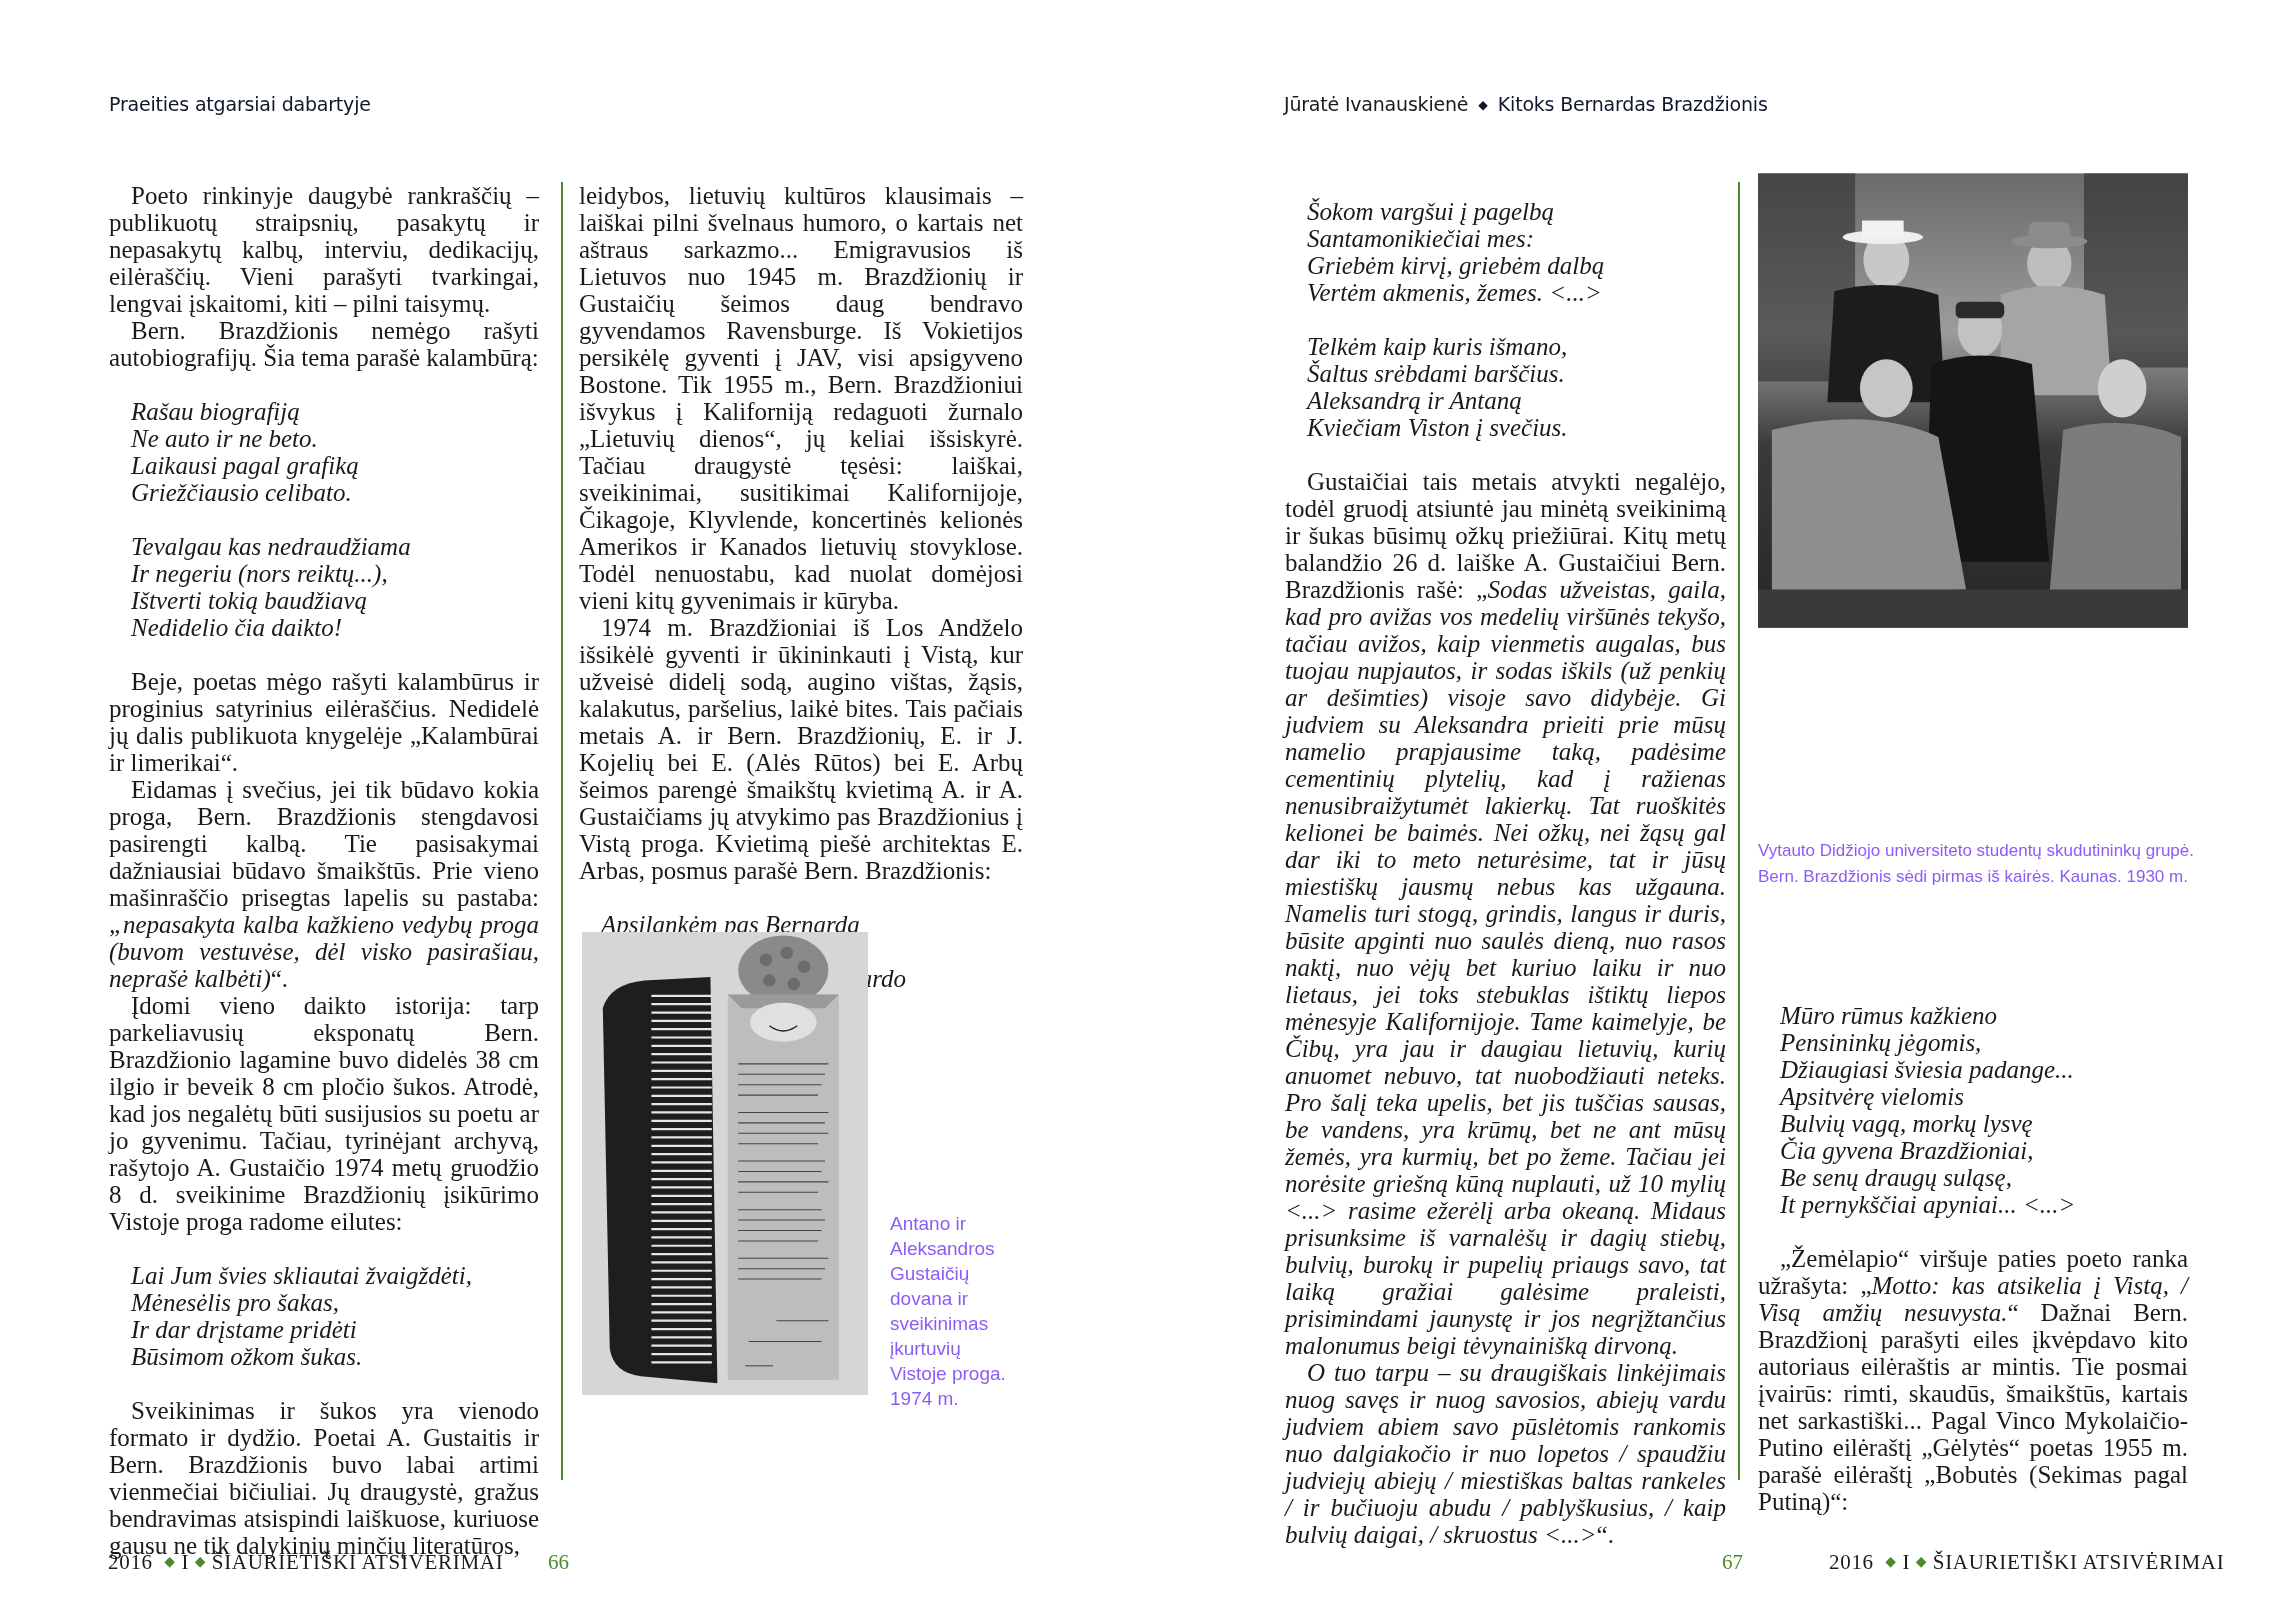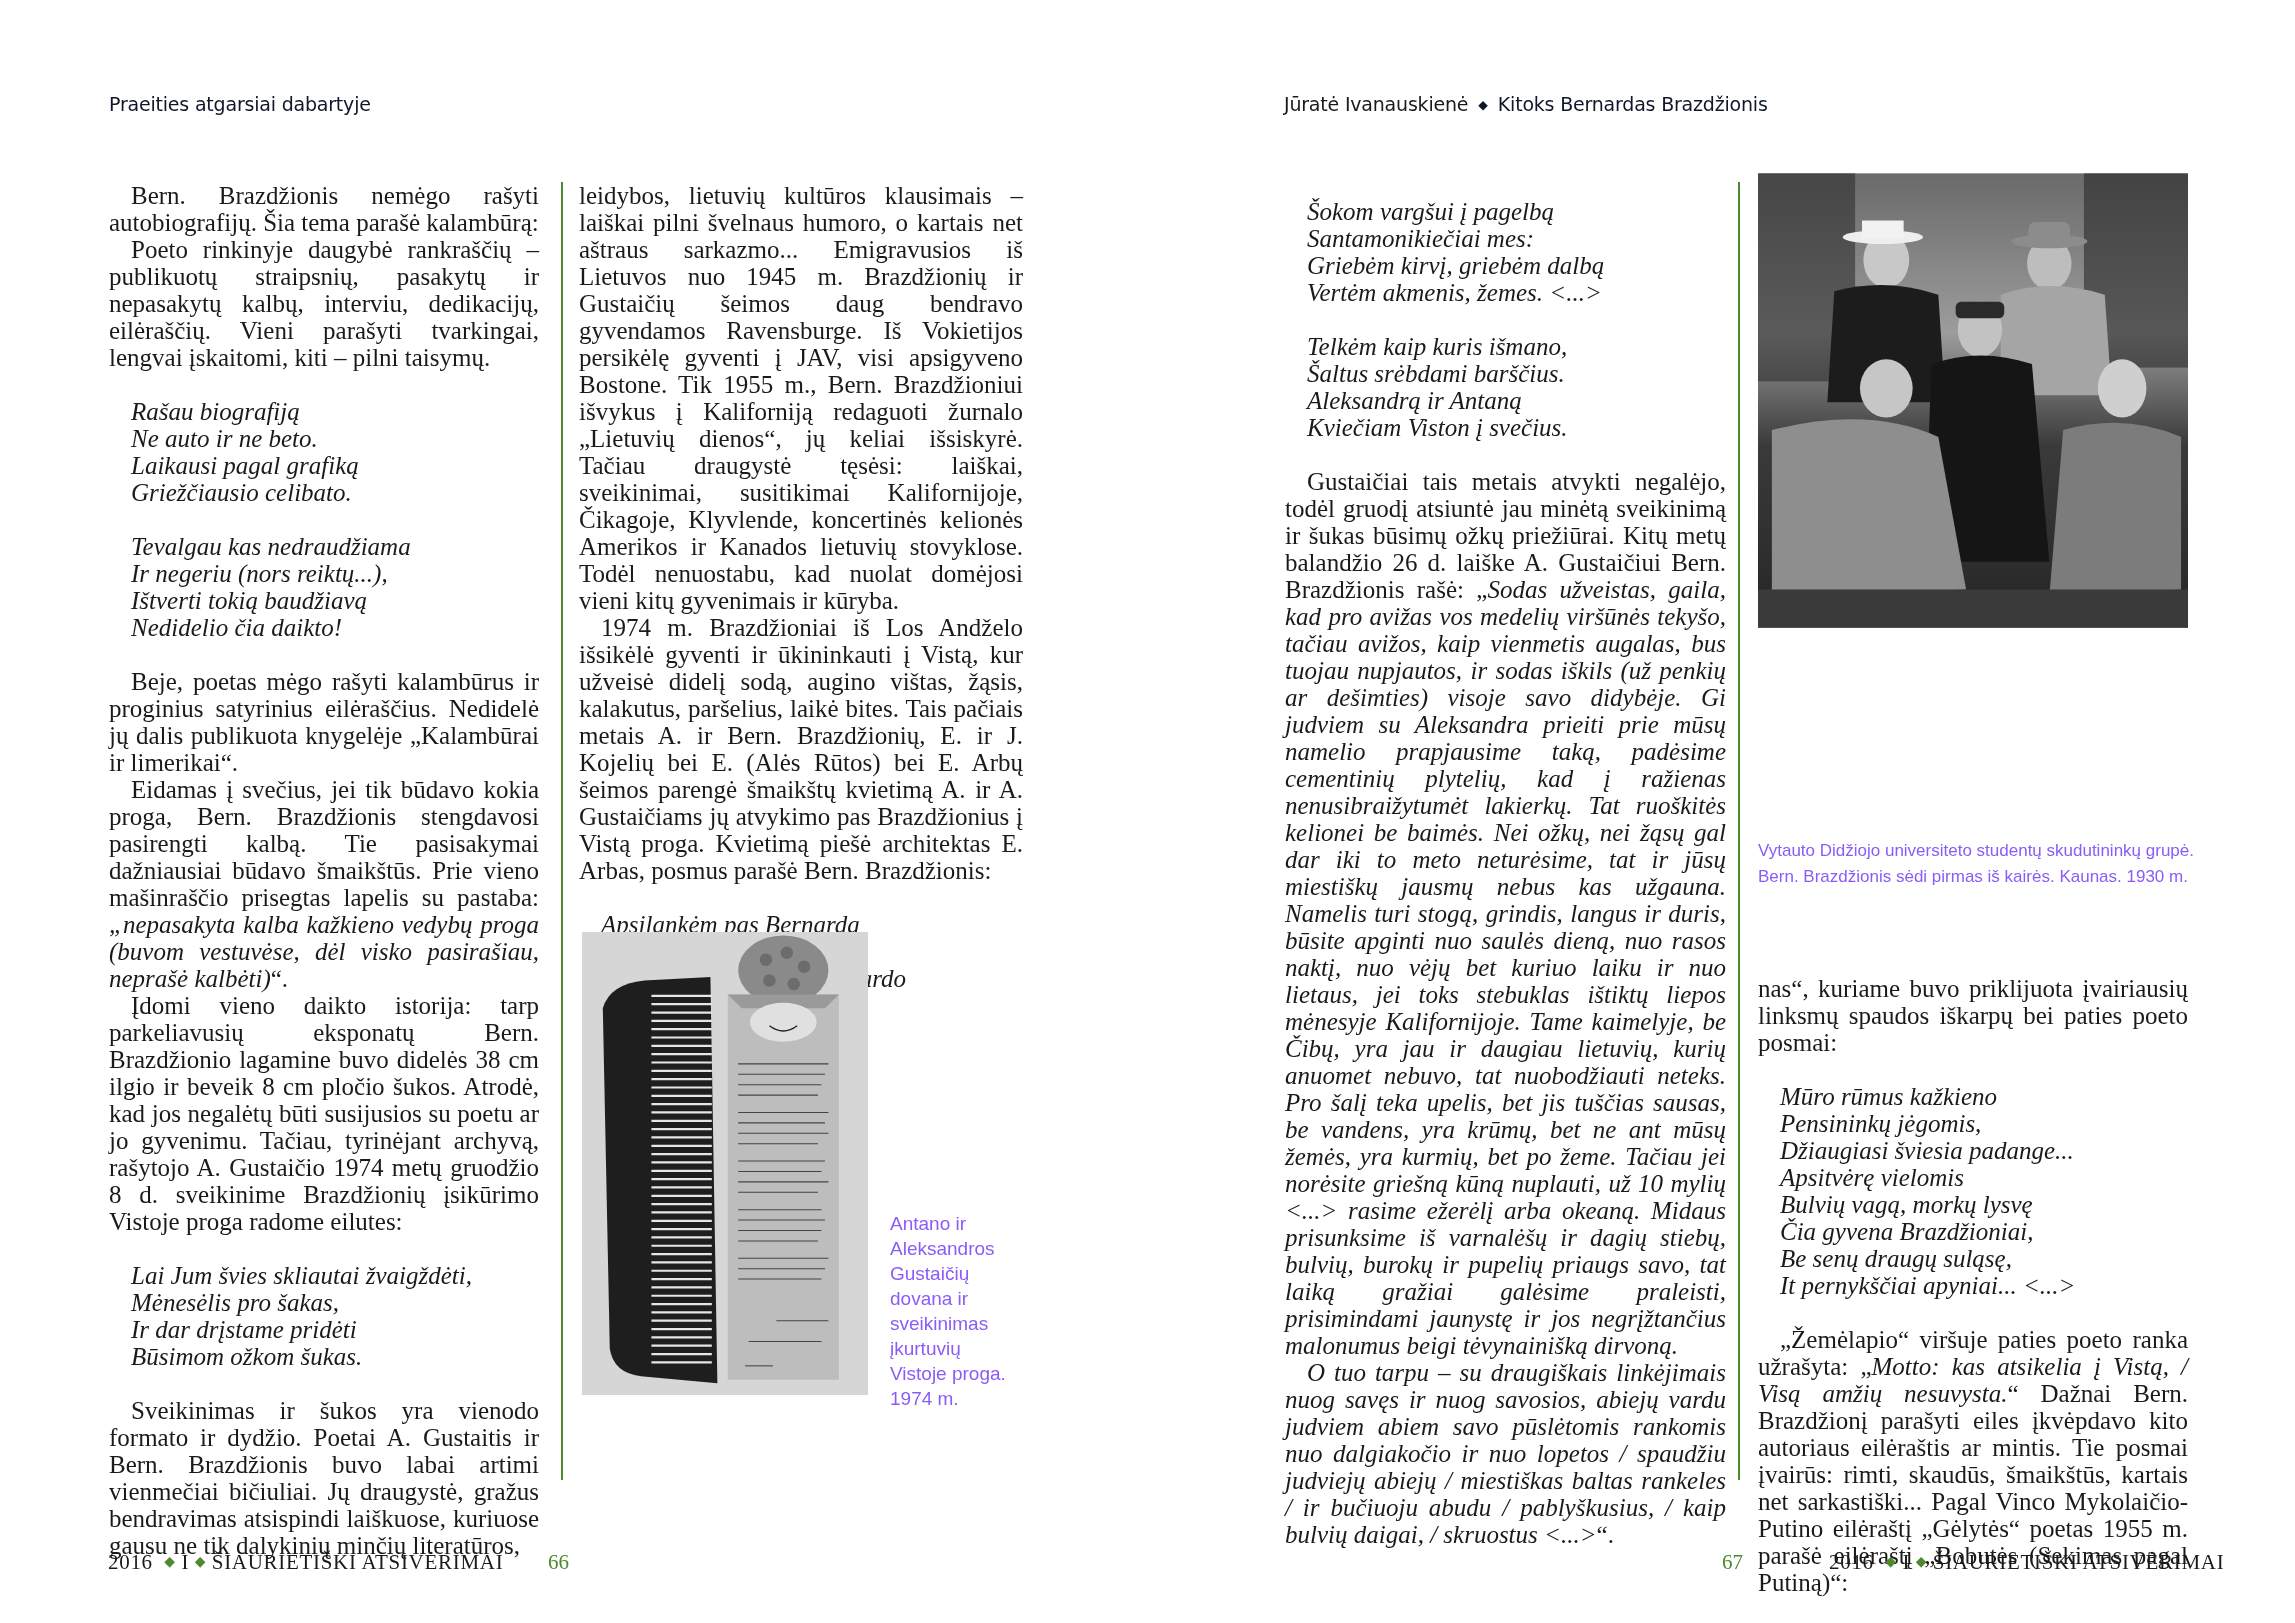--- a/index.html
+++ b/index.html
@@ -20,22 +20,22 @@
   .footer .dia { color:#4d8a2e; font-size:14px; margin:0 5.6px; position:relative; top:-2.8px; }
   .pagenum { font-size:21px; color:#4d8a2e; }
   .photo { position:absolute; overflow:hidden; }
 </style>
 </head>
 <body>
 
 <div class="abs running-head green" style="left:109px;top:93px;">Praeities atgarsiai dabartyje</div>
 
 <div class="col" style="left:109px;top:182px;width:430px;">
+  <p>Poeto rinkinyje daugybė rankraščių – publikuotų straipsnių, pasakytų ir nepasakytų kalbų, interviu, dedikacijų, eilėraščių. Vieni parašyti tvarkingai, lengvai įskaitomi, kiti – pilni taisymų.</p>
   <p>Bern. Brazdžionis nemėgo rašyti autobiografijų. Šia tema parašė kalambūrą:</p>
-  <p>Poeto rinkinyje daugybė rankraščių – publikuotų straipsnių, pasakytų ir nepasakytų kalbų, interviu, dedikacijų, eilėraščių. Vieni parašyti tvarkingai, lengvai įskaitomi, kiti – pilni taisymų.</p>
   <div class="poem">
     <div>Rašau biografiją</div>
     <div>Ne auto ir ne beto.</div>
     <div>Laikausi pagal grafiką</div>
     <div>Griežčiausio celibato.</div>
     <div class="gap"></div>
     <div>Tevalgau kas nedraudžiama</div>
     <div>Ir negeriu (nors reiktų...),</div>
     <div>Ištverti tokią baudžiavą</div>
     <div>Nedidelio čia daikto!</div>
@@ -231,21 +231,20 @@
     <path d="M20 370 Q160 335 260 380 L300 600 L20 610 Z" fill="#8e8e8e"></path>
 
     <ellipse cx="525" cy="310" rx="35" ry="42" fill="#cfcfcf"></ellipse>
     <path d="M440 370 Q530 345 610 380 L610 600 L420 610 Z" fill="#7c7c7c"></path>
     <rect x="0" y="600" width="620" height="55" fill="#3a3a3a"></rect>
   </svg>
 </div>
 <div class="abs caption" style="left:1758px;top:838px;width:444px;font-size:17px;line-height:26px;">Vytauto Didžiojo universiteto studentų skudutininkų grupė. Bern. Brazdžionis sėdi pirmas iš kairės. Kaunas. 1930 m.</div>
 
 <div class="col" style="left:1758px;top:975px;width:430px;">
-  <p class="noind">nas“, kuriame buvo priklijuota įvairiausių linksmų spaudos iškarpų bei paties poeto posmai:</p>
   <div class="poem">
     <div>Mūro rūmus kažkieno</div>
     <div>Pensininkų jėgomis,</div>
     <div>Džiaugiasi šviesia padange...</div>
     <div>Apsitvėrę vielomis</div>
     <div>Bulvių vagą, morkų lysvę</div>
     <div>Čia gyvena Brazdžioniai,</div>
     <div>Be senų draugų suląsę,</div>
     <div>It pernykščiai apyniai... &lt;...&gt;</div>
   </div>

